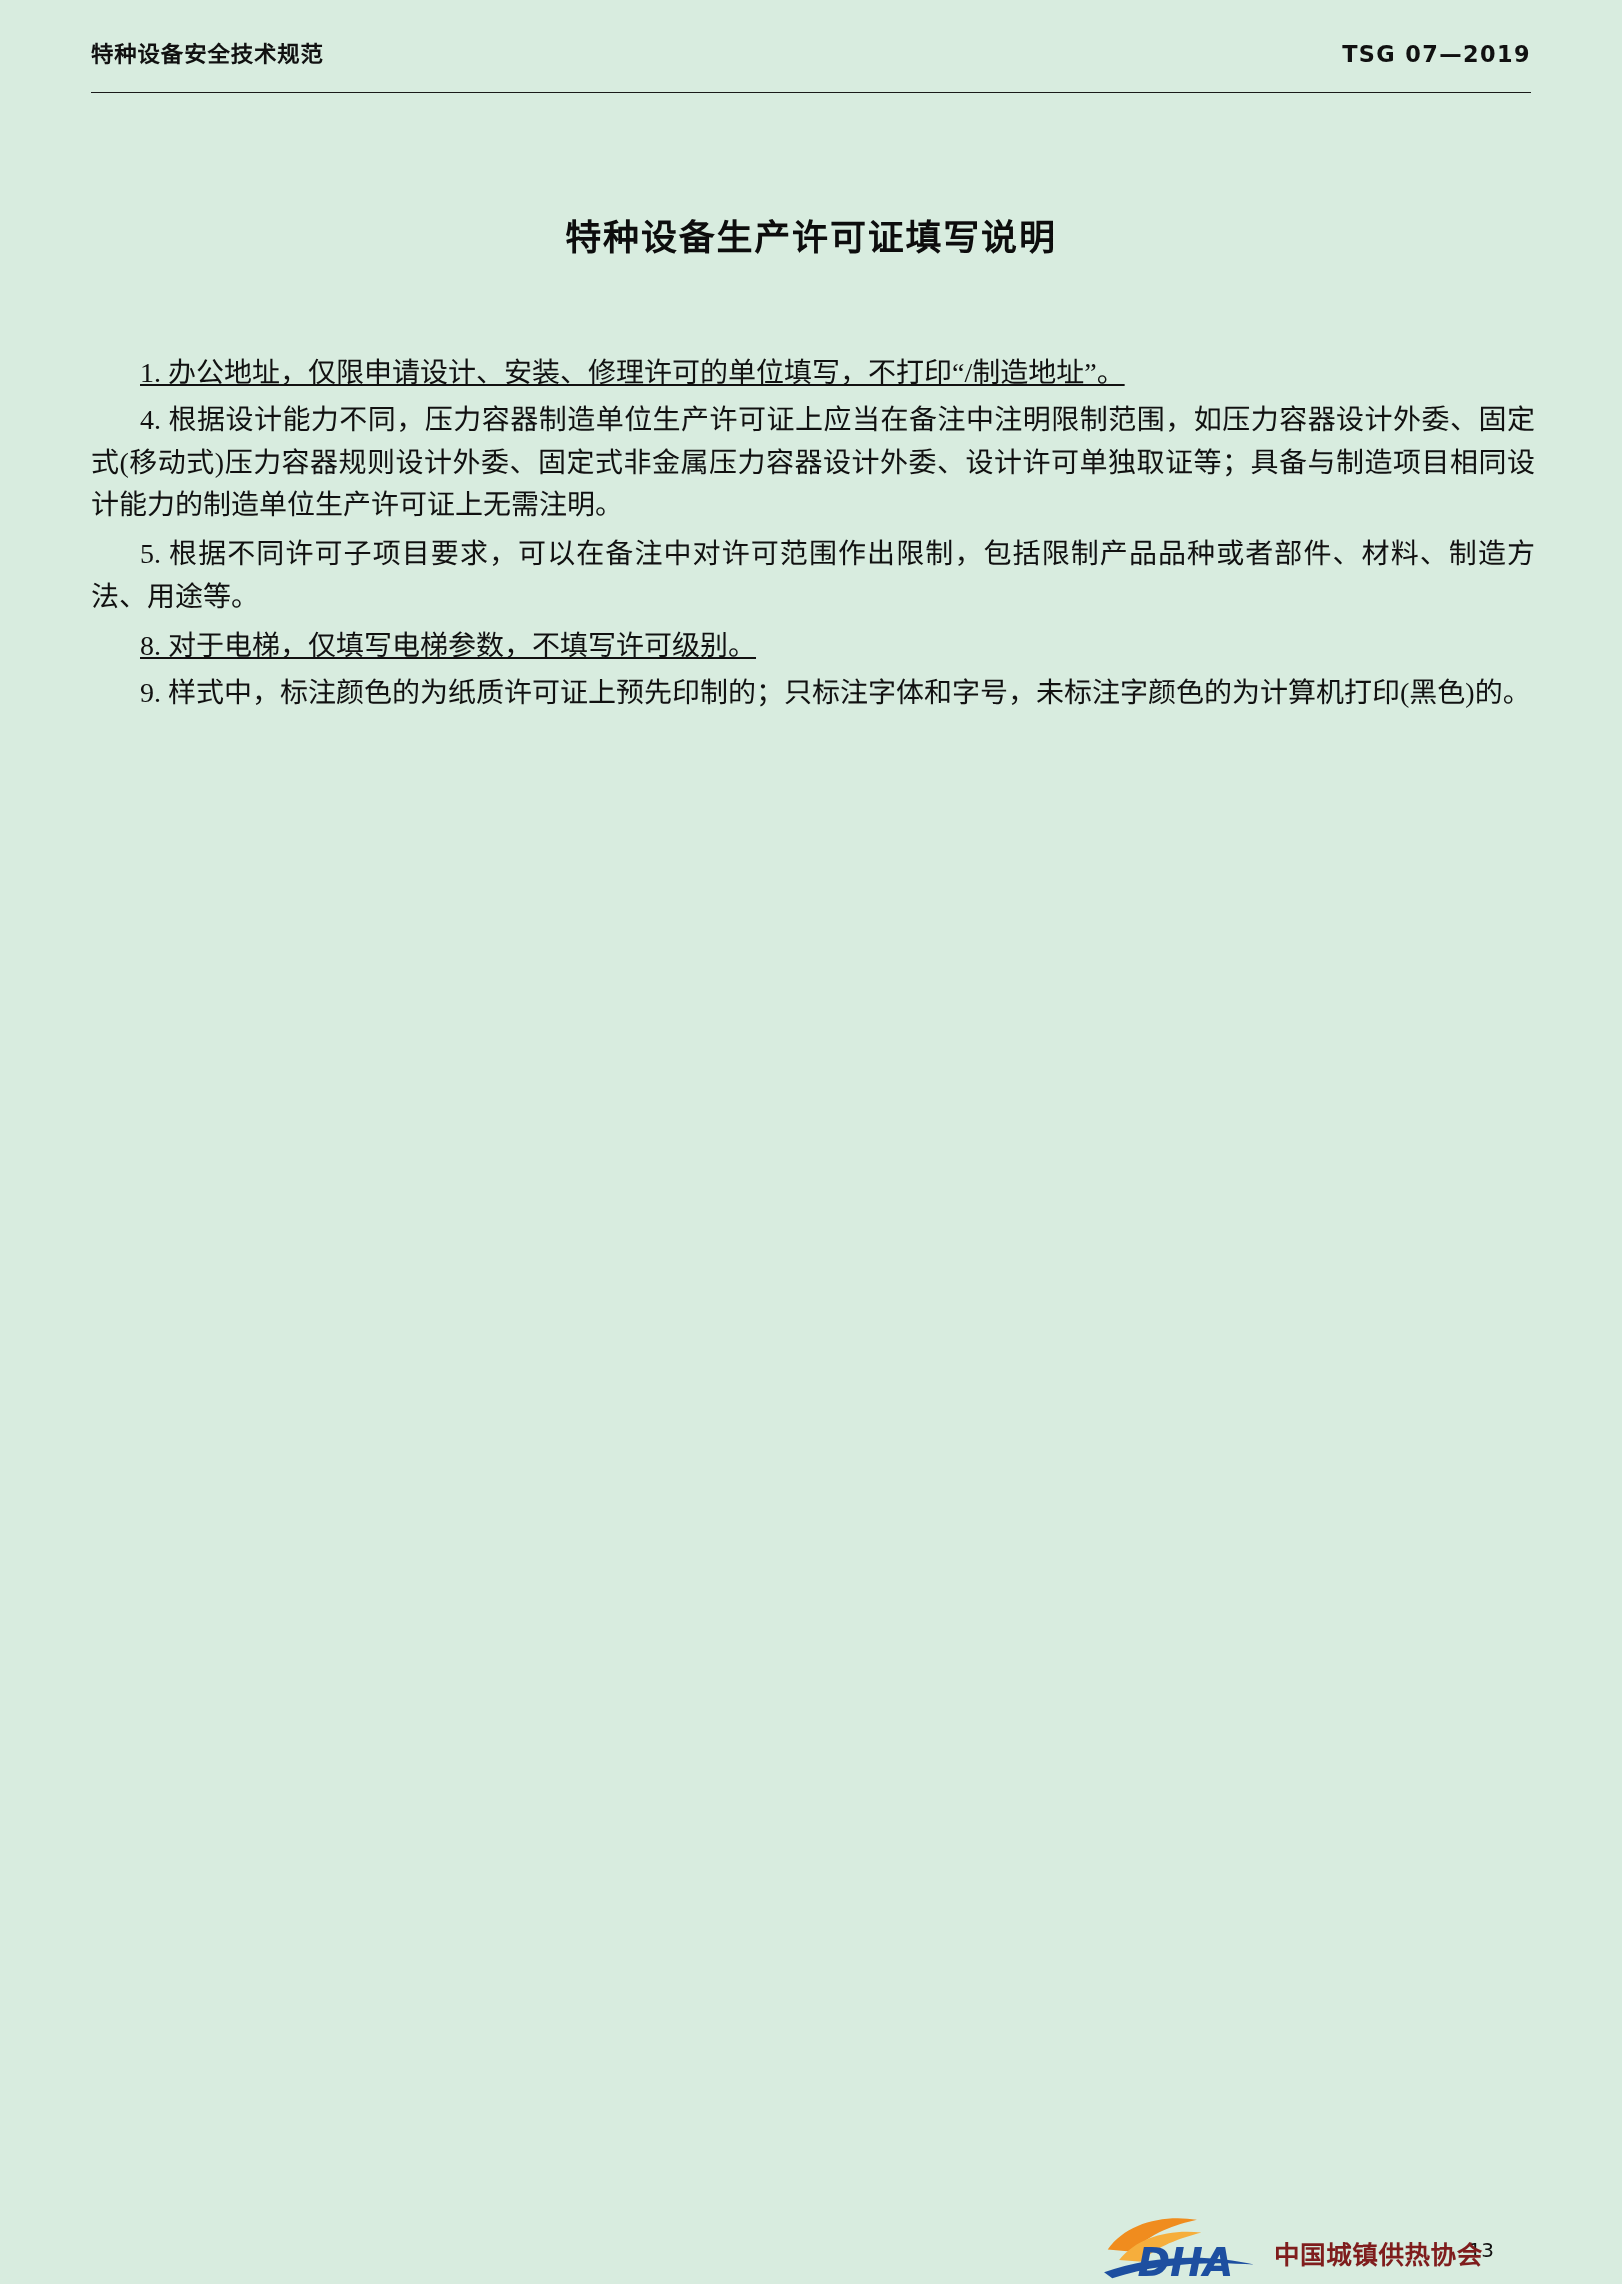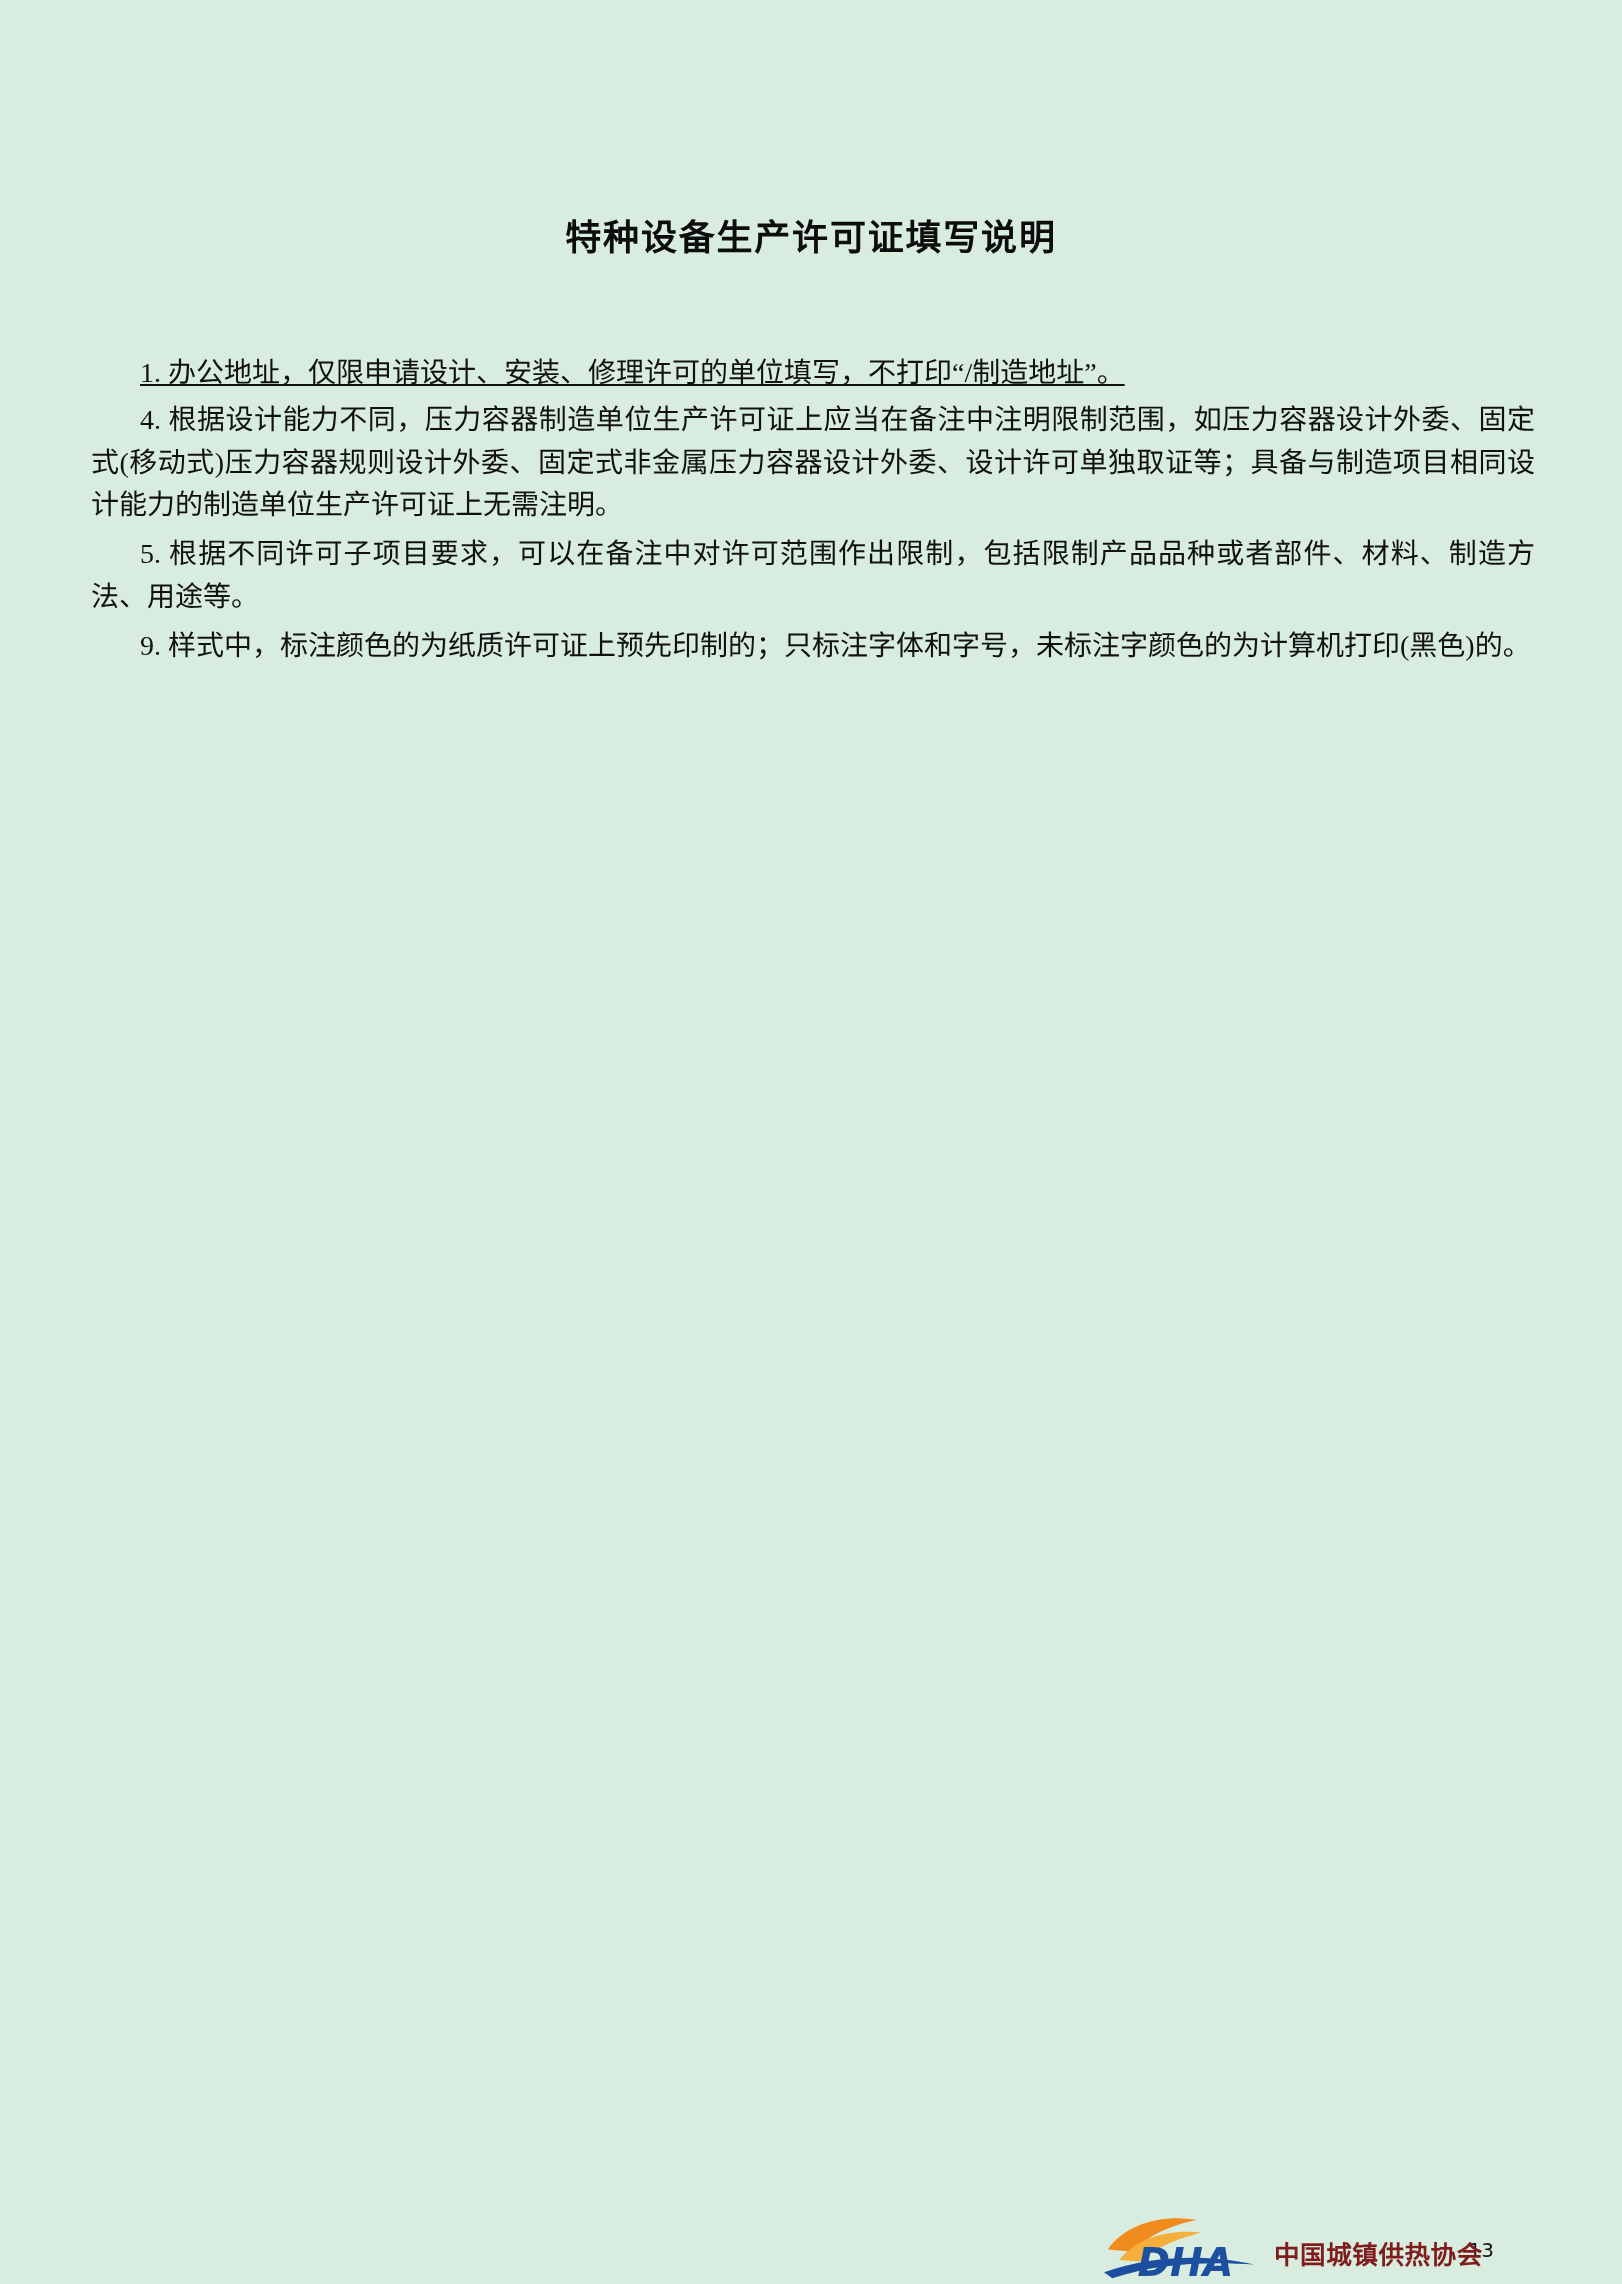--- a/index.html
+++ b/index.html
@@ -121,27 +121,32 @@
     letter-spacing: 0.5px;
     color: #7f1d1d;
     white-space: nowrap;
   }
 </style>
 </head>
 <body>
 
 <div class="page">
 
+  <div class="header">
+    <div class="header-left">特种设备安全技术规范</div>
+    <div class="header-right">TSG 07—2019</div>
+  </div>
 
   <div class="doc-title">特种设备生产许可证填写说明</div>
 
   <div class="content">
     <p class="para tight">1. 办公地址，仅限申请设计、安装、修理许可的单位填写，不打印“/制造地址”。</p>
     <p class="para">4. 根据设计能力不同，压力容器制造单位生产许可证上应当在备注中注明限制范围，如压力容器设计外委、固定式(移动式)压力容器规则设计外委、固定式非金属压力容器设计外委、设计许可单独取证等；具备与制造项目相同设计能力的制造单位生产许可证上无需注明。</p>
     <p class="para">5. 根据不同许可子项目要求，可以在备注中对许可范围作出限制，包括限制产品品种或者部件、材料、制造方法、用途等。</p>
+    <p class="para tight">8. 对于电梯，仅填写电梯参数，不填写许可级别。</p>
     <p class="para">9. 样式中，标注颜色的为纸质许可证上预先印制的；只标注字体和字号，未标注字颜色的为计算机打印(黑色)的。</p>
   </div>
 
   <div class="footer">
     <div class="page-number">13</div>
 
     <div class="logo">
       <svg width="439" height="87" viewBox="0 0 960 190" xmlns="http://www.w3.org/2000/svg">
 
         <path d="M30 95 C70 38, 150 18, 225 30 C180 40, 120 60, 85 100 Z" fill="#f08c1e"></path>

